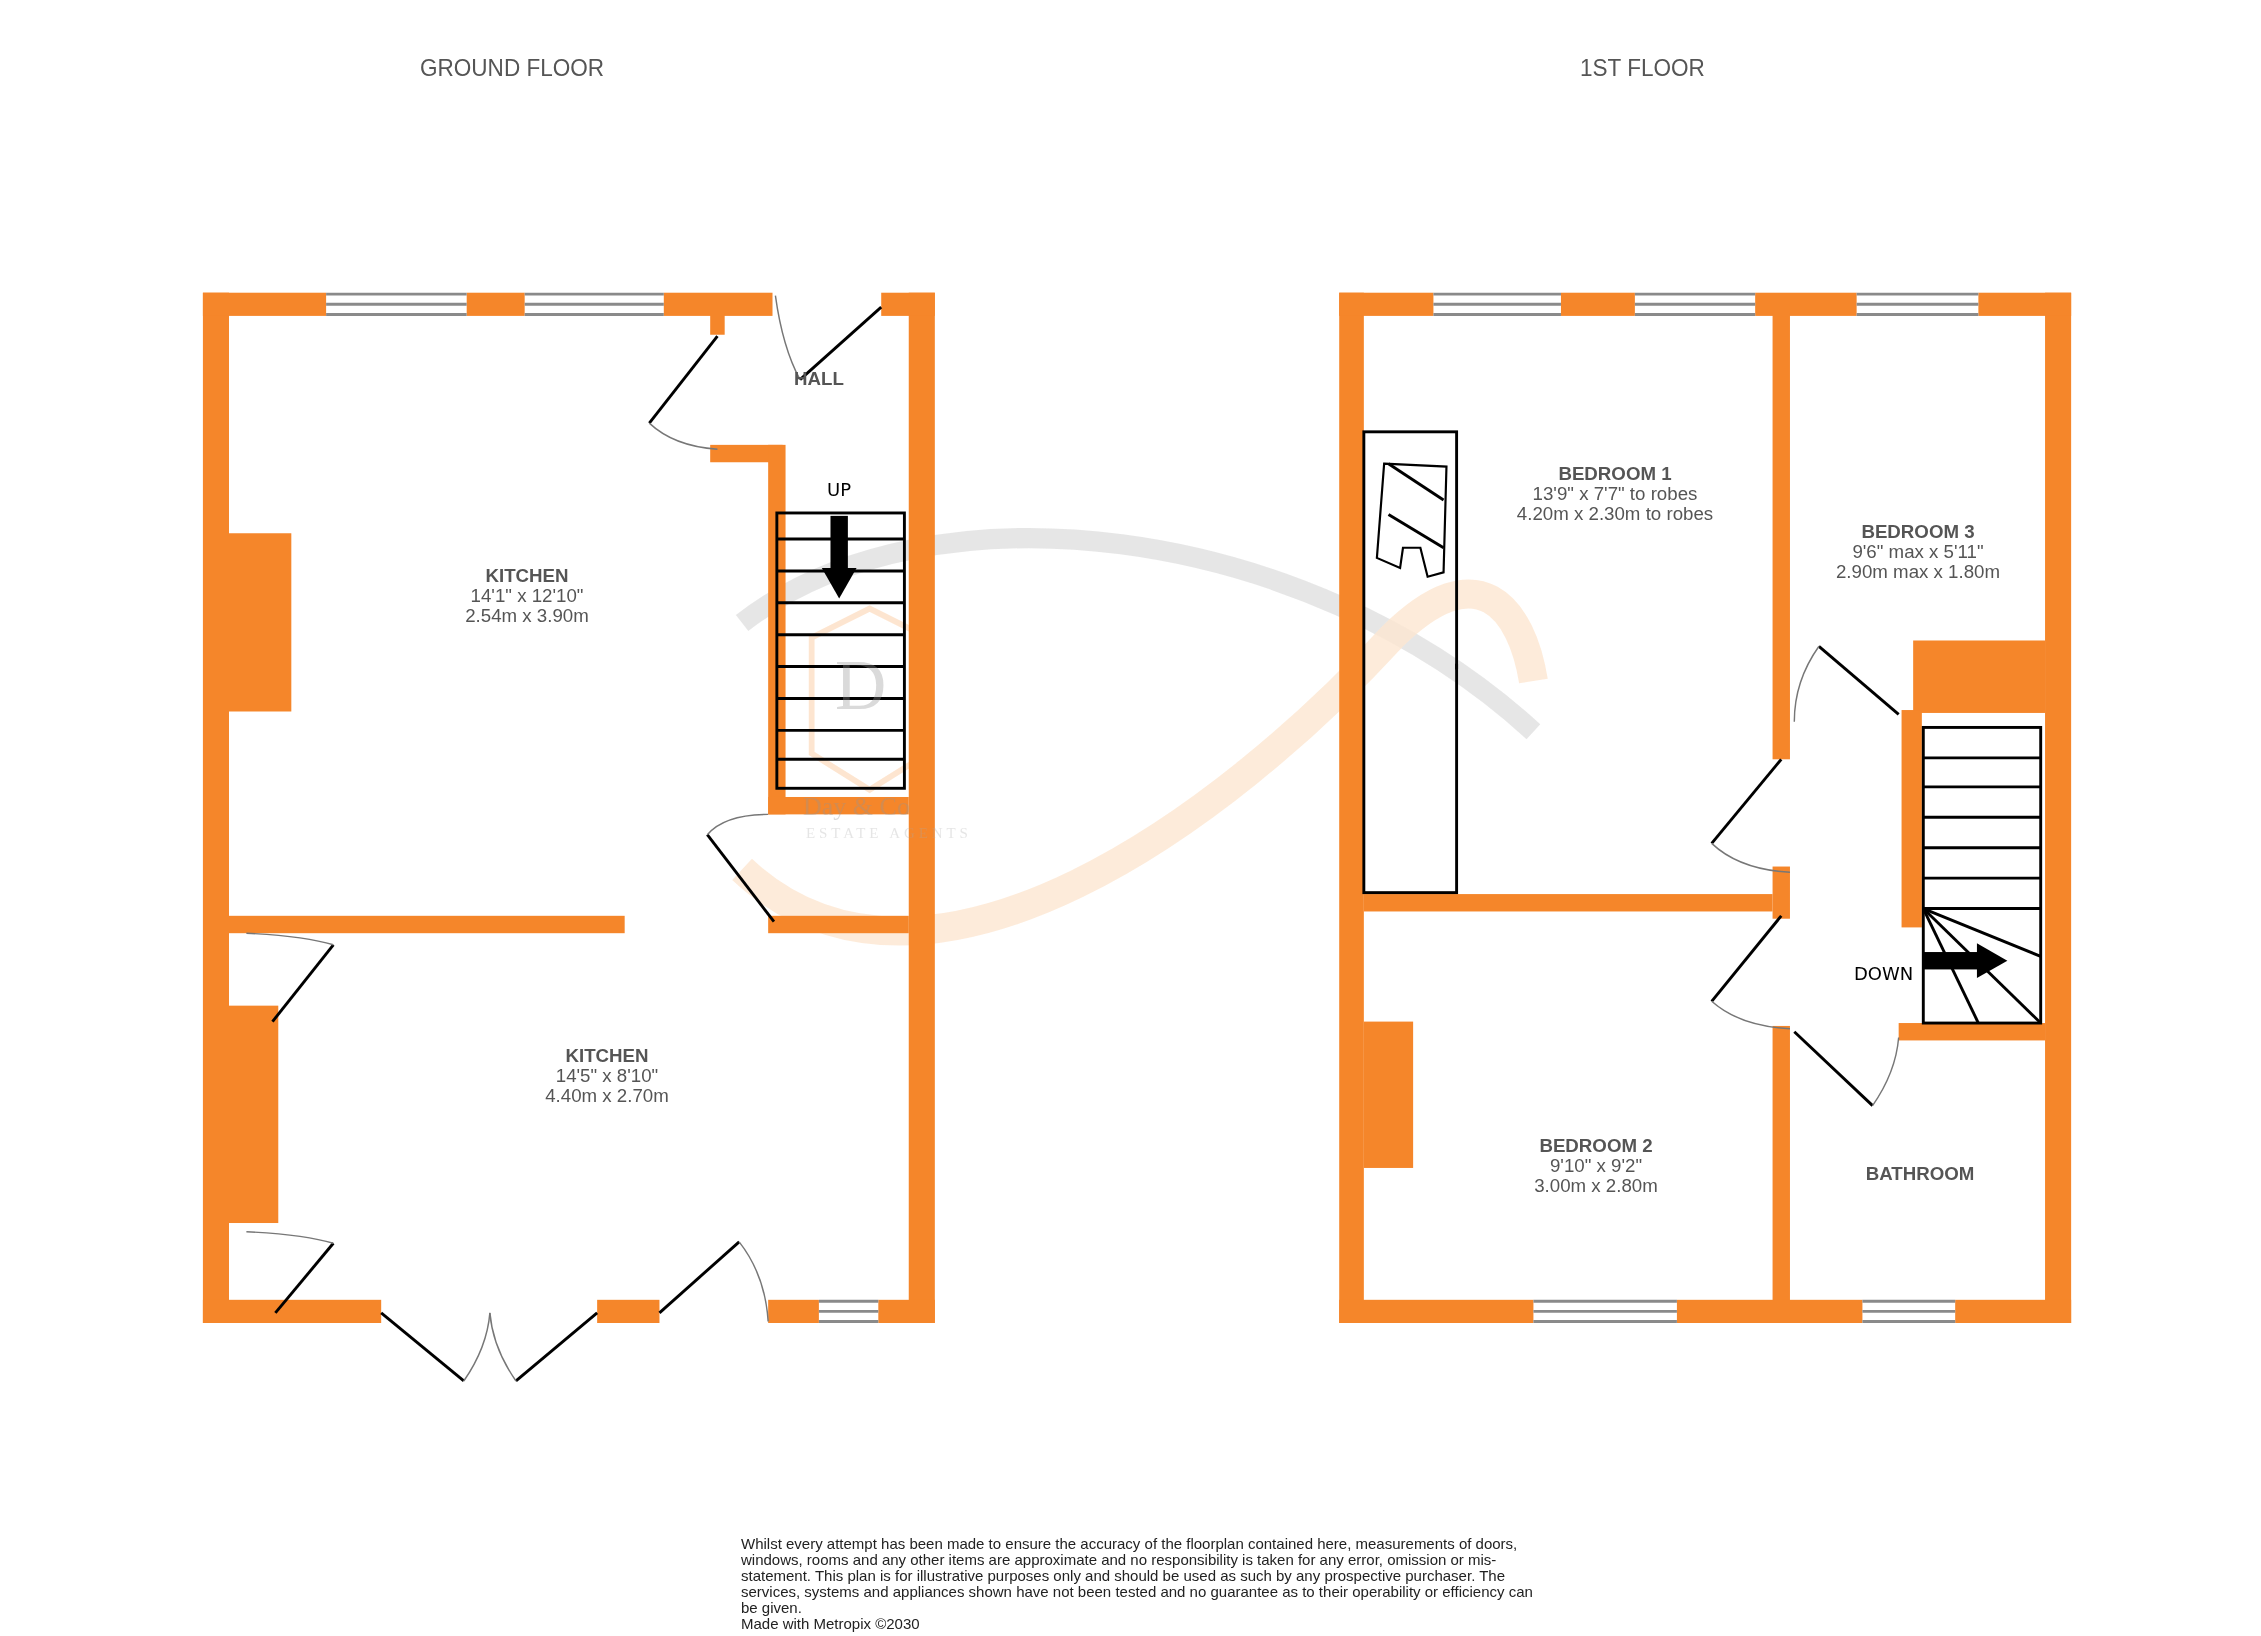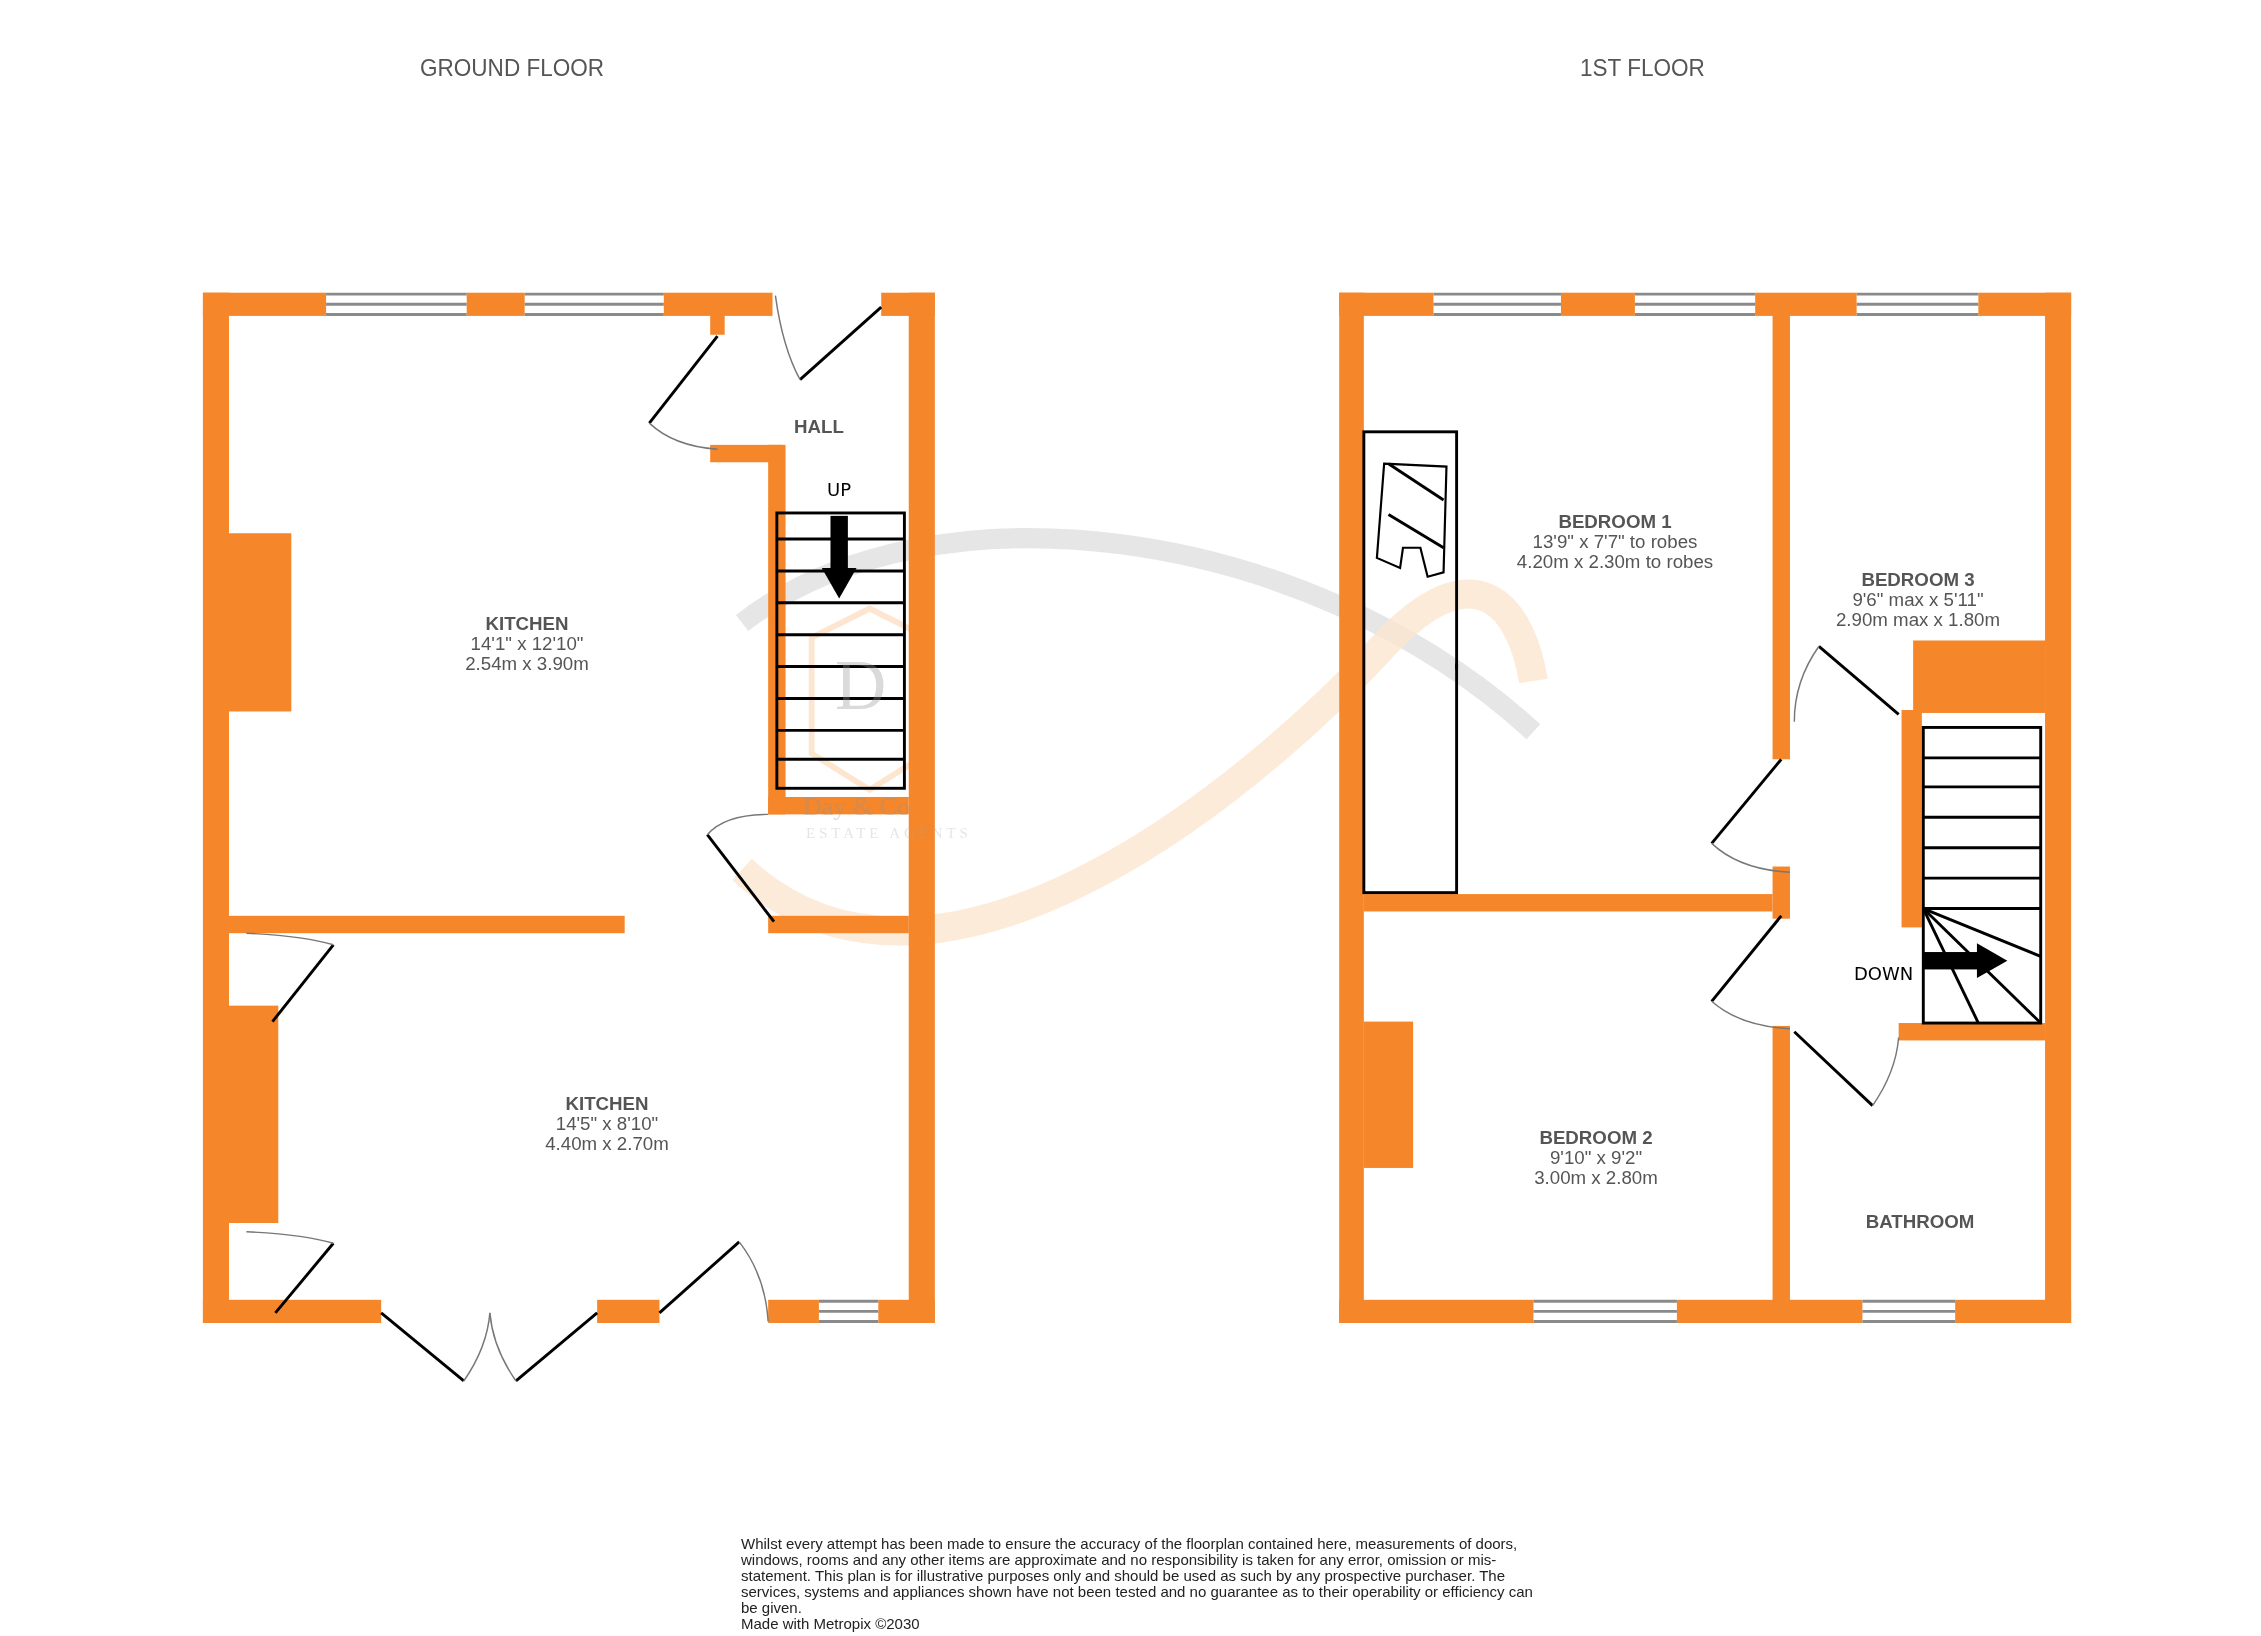--- a/index.html
+++ b/index.html
@@ -1,20 +1,20 @@
 <!DOCTYPE html>
 <html style="font-size:10.3px"><head>
 <meta charset="utf-8">
 <style>
   html,body{margin:0;padding:0;background:#ffffff;}
   body{width:2261px;height:1636px;position:relative;overflow:hidden;font-family:"Liberation Sans",sans-serif;}
   svg.plan{position:absolute;left:0;top:0;width:2261px;height:1636px;}
   .floor-title{position:absolute;font-family:"Liberation Sans",sans-serif;font-size:24.5px;color:#555555;letter-spacing:0px;transform:scaleX(0.92);transform-origin:left top;}
   .room-label{position:absolute;text-align:center;font-family:"Liberation Sans",sans-serif;color:#555555;line-height:20px;font-size:18.7px;transform:translateX(-50%);white-space:nowrap;}
-  .room-label .rname{font-weight:bold;display:block;margin-top:48px;}
+  .room-label .rname{font-weight:bold;display:block;}
   .room-label .rdim{display:block;}
   .stair-label{position:absolute;font-family:"DejaVu Sans",sans-serif;font-size:18px;color:#000;margin-top:13px;}
   .footer{position:absolute;left:741px;top:1536px;width:793px;font-family:"Liberation Sans",sans-serif;font-size:15px;line-height:16px;color:#222;}
   .footer .made{display:block;}
   .wm-text{position:absolute;font-family:"Liberation Serif",serif;color:rgba(150,150,150,0.35);}
 </style>
 </head>
 <body>
 
 <svg class="plan" viewBox="0 0 1560 1129" preserveAspectRatio="none" xmlns="http://www.w3.org/2000/svg">
@@ -208,21 +208,21 @@
 <div class="room-label" style="left:1615px;top:464px;">
   <span class="rname">BEDROOM 1</span>
   <span class="rdim">13'9"  x 7'7" to robes</span>
   <span class="rdim">4.20m  x 2.30m to robes</span>
 </div>
 <div class="room-label" style="left:1918px;top:522px;">
   <span class="rname">BEDROOM 3</span>
   <span class="rdim">9'6" max x 5'11"</span>
   <span class="rdim">2.90m max x 1.80m</span>
 </div>
-<div class="room-label" style="left:1596px;top:1080px;">
+<div class="room-label" style="left:1596px;top:1136px;">
   <span class="rname">BEDROOM 2</span>
   <span class="rdim">9'10"  x 9'2"</span>
   <span class="rdim">3.00m  x 2.80m</span>
 </div>
 <div class="room-label" style="left:1920px;top:1164px;">
   <span class="rname">BATHROOM</span>
 </div>
 
 <div class="stair-label" style="left:827px;top:466px;">UP</div>
 <div class="stair-label" style="left:1854px;top:950px;text-align:center;">DOWN</div>

